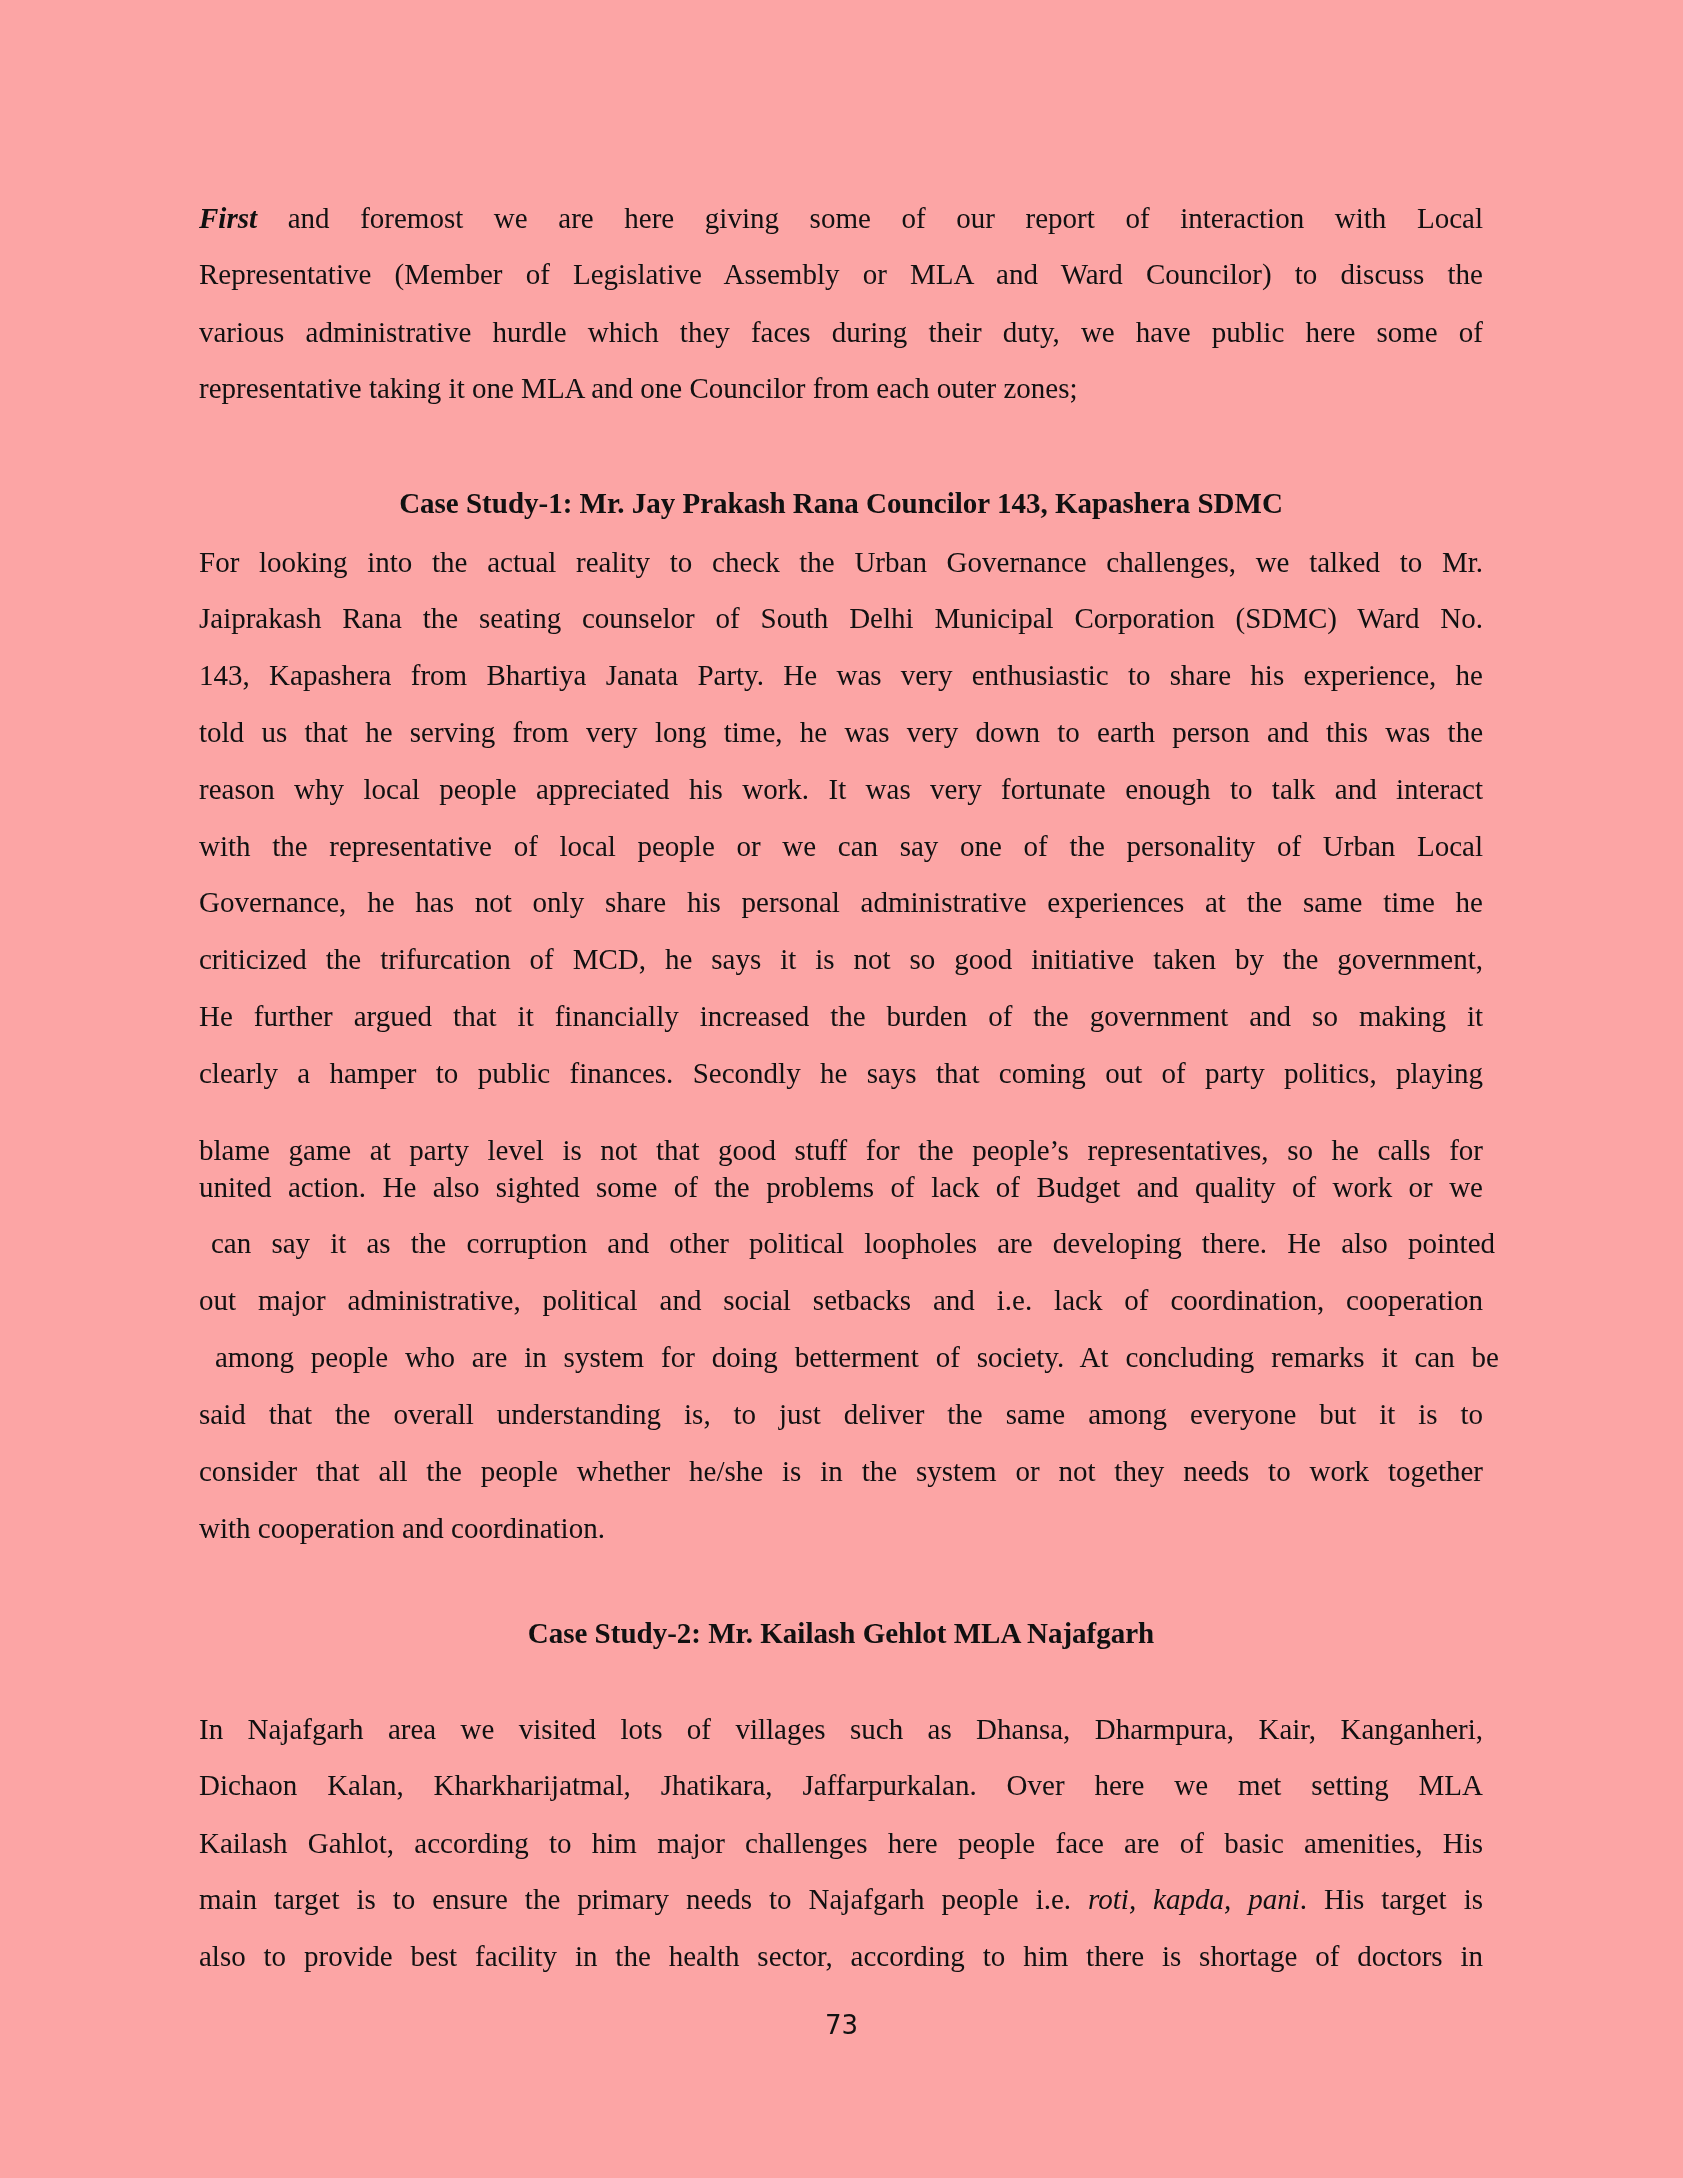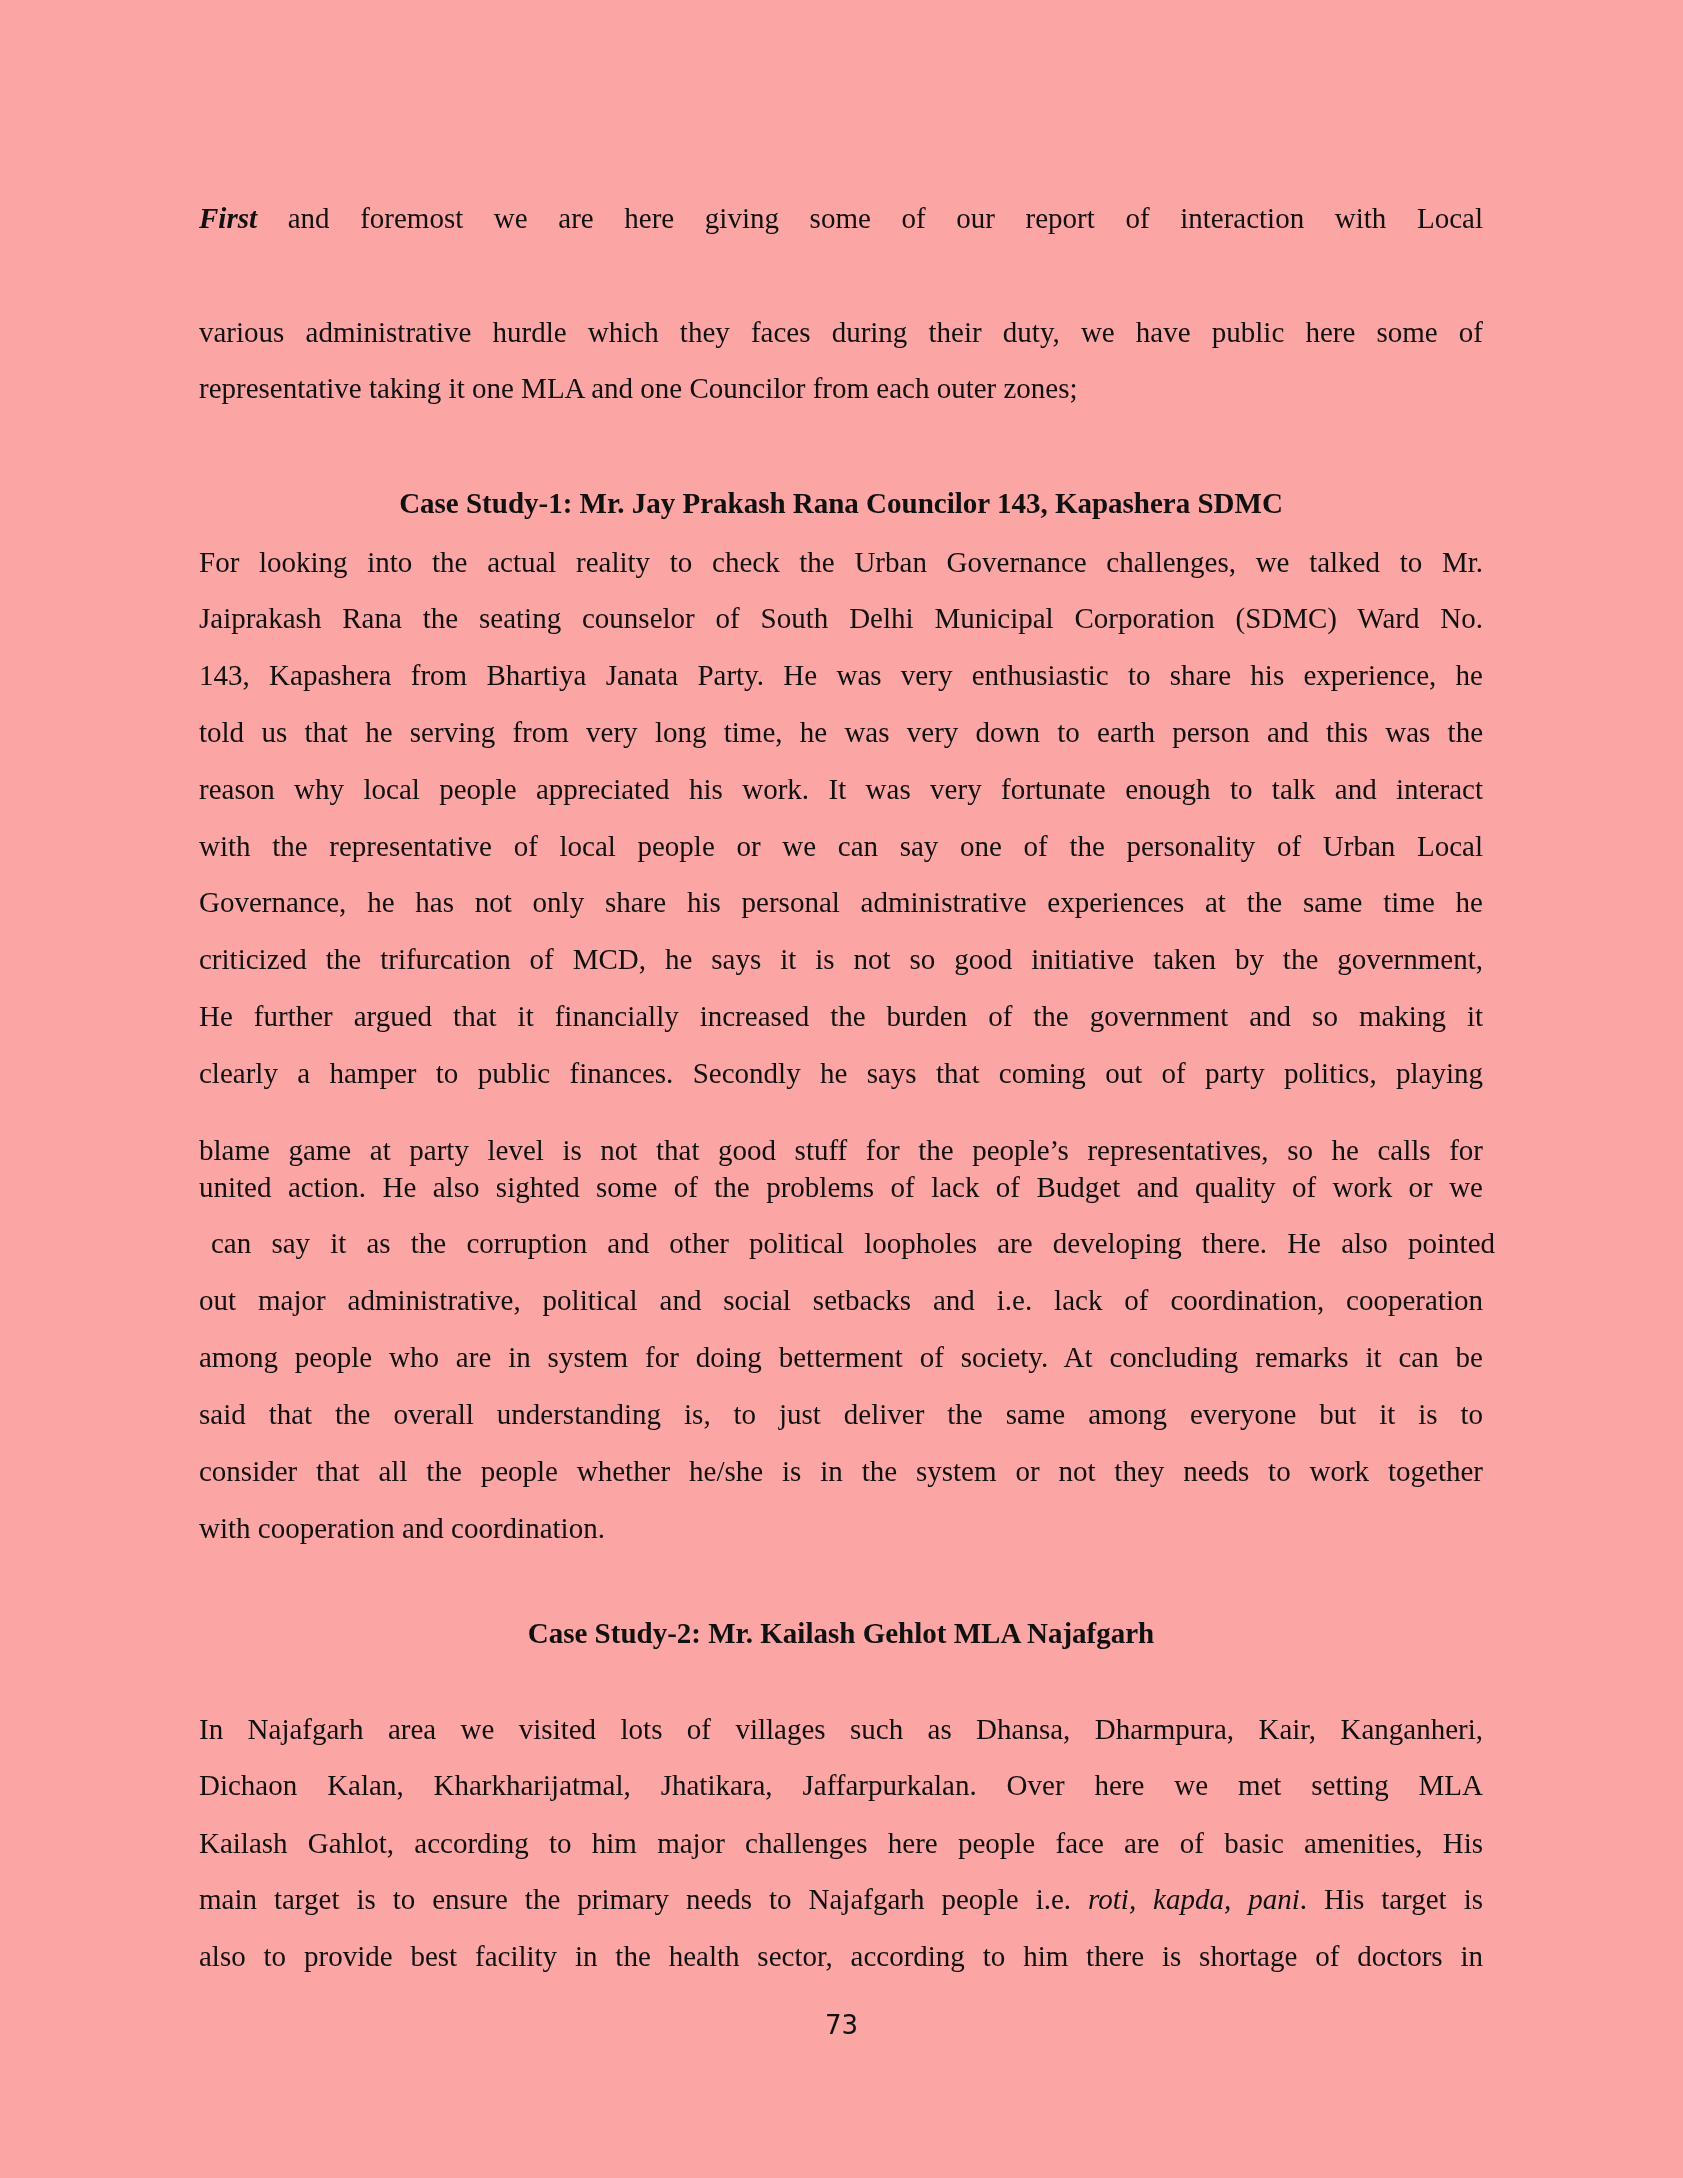--- a/index.html
+++ b/index.html
@@ -24,40 +24,41 @@
   }
   em.lead { font-weight: bold; font-style: italic; }
   i { font-style: italic; }
 </style>
 </head>
 <body>
 
 <div class="page">
 
   <div class="line" style="top:200px"><em class="lead">First</em><span> and foremost we are here giving some of our report of interaction with Local</span></div>
+  <div class="line" style="top:256px">Representative (Member of Legislative Assembly or MLA and Ward Councilor) to discuss the</div>
   <div class="line" style="top:314px">various administrative hurdle which they faces during their duty, we have public here some of</div>
   <div class="line last" style="top:370px">representative taking it one MLA and one Councilor from each outer zones;</div>
 
   <div class="heading" style="top:485px">Case Study-1: Mr. Jay Prakash Rana Councilor 143, Kapashera SDMC</div>
   <div id="cs1">
       <div class="line" style="top: 544px;"> For looking into the actual reality to check the Urban Governance challenges, we talked to Mr.</div>
       <div class="line" style="top: 600px;">Jaiprakash Rana the seating counselor of South Delhi Municipal Corporation (SDMC) Ward No.</div>
       <div class="line" style="top: 657px;">143, Kapashera from Bhartiya Janata Party. He was very enthusiastic to share his experience, he</div>
       <div class="line" style="top: 714px;">told us that he serving from very long time, he was very down to earth person and this was the</div>
       <div class="line" style="top: 771px;">reason why local people appreciated his work. It was very fortunate enough to talk and interact</div>
       <div class="line" style="top: 828px;">with the representative of local people or we can say one of the personality of Urban Local</div>
       <div class="line" style="top: 884px;">Governance, he has not only share his personal administrative experiences at the same time he</div>
       <div class="line" style="top: 941px;">criticized the trifurcation of MCD, he says it is not so good initiative taken by the government,</div>
       <div class="line" style="top: 998px;">He further argued that it financially increased the burden of the government and so making it</div>
       <div class="line" style="top: 1055px;">clearly a hamper to public finances. Secondly he says that coming out of party politics, playing</div>
       <div class="line" style="top: 1112px; margin-top: 20px;">blame game at party level is not that good stuff for the people’s representatives, so he calls for</div>
       <div class="line" style="top: 1169px;">united action. He also sighted some of the problems of lack of Budget and quality of work or we</div>
       <div class="line" style="top: 1225px; margin-left: 12px;">can say it as the corruption and other political loopholes are developing there. He also pointed</div>
       <div class="line" style="top: 1282px;">out major administrative, political and social setbacks and i.e. lack of coordination, cooperation</div>
-      <div class="line" style="top: 1339px;">among people who are in system for doing betterment of society. At concluding remarks it can be</div>
+      <div class="line" style="top: 1339px; margin-left: 16px;">among people who are in system for doing betterment of society. At concluding remarks it can be</div>
       <div class="line" style="top: 1396px;">said that the overall understanding is, to just deliver the same among everyone but it is to</div>
       <div class="line" style="top: 1453px;">consider that all the people whether he/she is in the system or not they needs to work together</div>
       <div class="line last" style="top: 1510px;">with cooperation and coordination.</div>
     </div>
 
   <div class="heading" style="top:1615px">Case Study-2: Mr. Kailash Gehlot MLA Najafgarh</div>
   <div class="line" style="top:1711px">In Najafgarh area we visited lots of villages such as Dhansa, Dharmpura, Kair, Kanganheri,</div>
   <div class="line" style="top:1767px">Dichaon Kalan, Kharkharijatmal, Jhatikara, Jaffarpurkalan. Over here we met setting MLA</div>
   <div class="line" style="top:1825px">Kailash Gahlot, according to him major challenges here people face are of basic amenities, His</div>
   <div class="line" style="top:1881px"><span>main target is to ensure the primary needs to Najafgarh people i.e. </span><i>roti, kapda, pani</i><span>. His target is</span></div>

